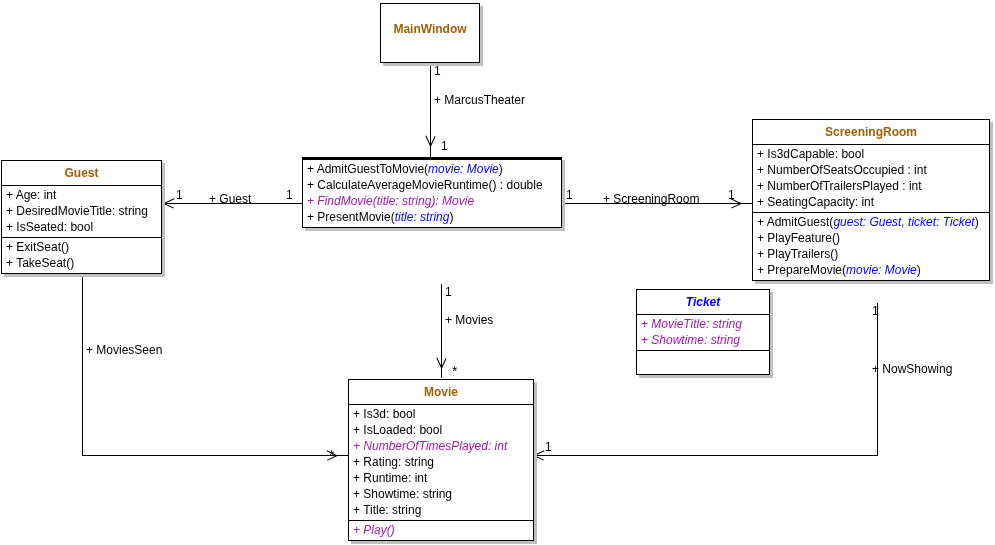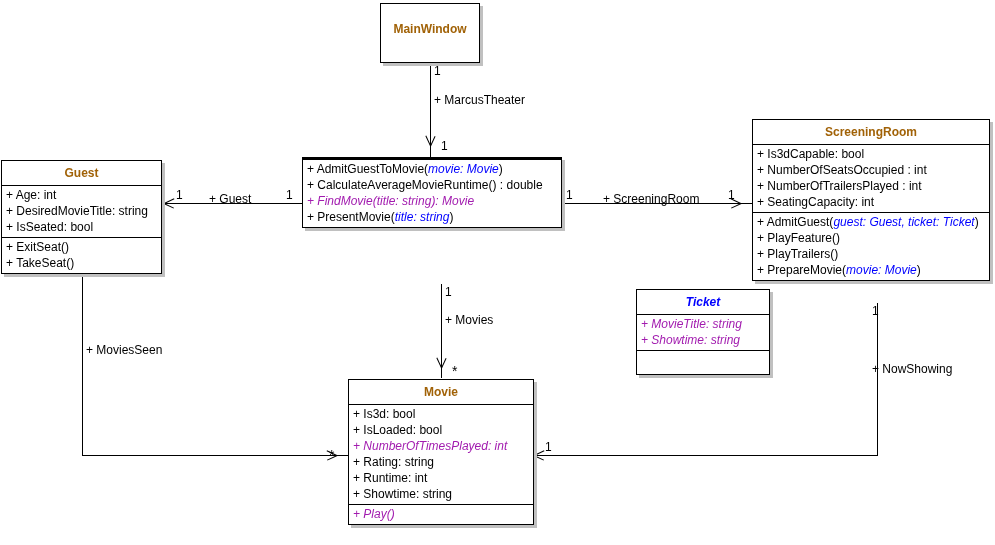--- a/index.html
+++ b/index.html
@@ -269,20 +269,21 @@
   <div class="uml-class" style="left:348px; top:379px; width:186px;">
     <div class="uml-title">Movie</div>
     <div class="uml-sep"></div>
     <div class="uml-compartment">
       <div class="uml-row">+ Is3d: bool</div>
       <div class="uml-row">+ IsLoaded: bool</div>
       <div class="uml-row abstract">+ NumberOfTimesPlayed: int</div>
       <div class="uml-row">+ Rating: string</div>
       <div class="uml-row">+ Runtime: int</div>
       <div class="uml-row">+ Showtime: string</div>
+      <div class="uml-row">+ Title: string</div>
     </div>
     <div class="uml-sep"></div>
     <div class="uml-compartment">
       <div class="uml-row abstract">+ Play()</div>
     </div>
   </div>
 
 </div>
 
 </body></html>

